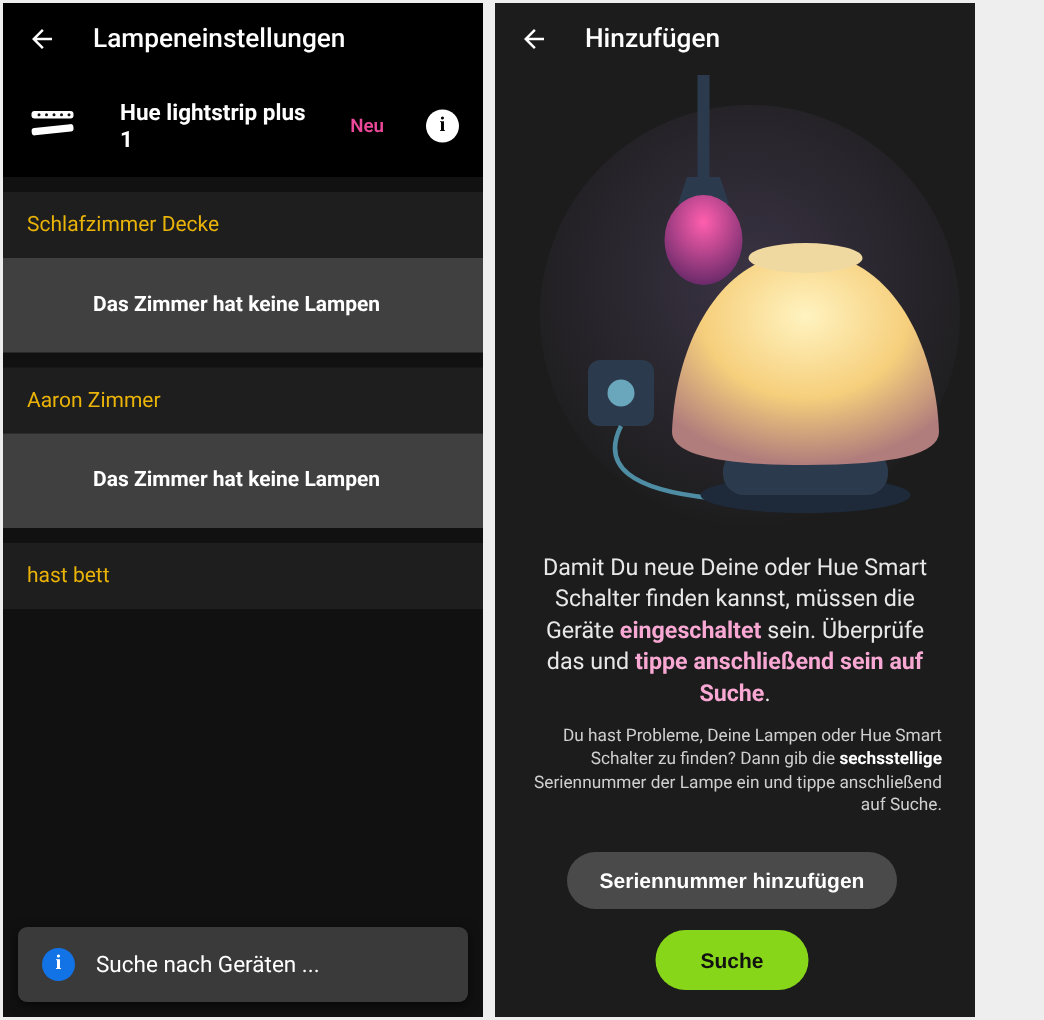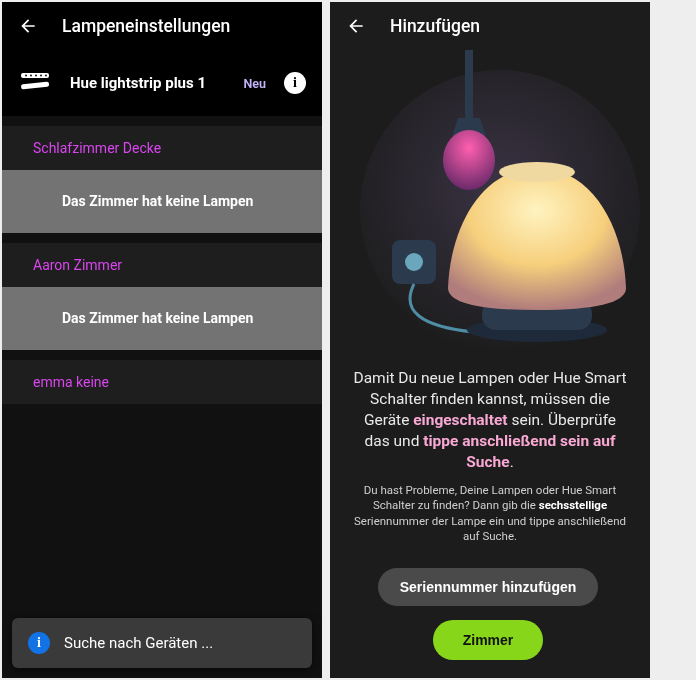--- a/index.html
+++ b/index.html
@@ -53,57 +53,57 @@
     padding: 9px 18px;
     border-radius: 22px;
     margin: 18px 14px 18px 14px;
     cursor: pointer;
   }
   .light-row {
     display: flex;
     align-items: center;
     padding: 16px 16px;
     background: #000;
-    gap: 18px;
+    gap: 28px;
   }
   .light-icon {
     width: 34px; height: 34px;
     display:flex;align-items:center;justify-content:center;
   }
   .light-name {
     font-size: 15px;
     font-weight: 700;
     flex: 1;
   }
   .new-badge {
-    color: #c4b5fd;
+    color: #ec4899;
     font-size: 12.5px;
     font-weight: 600;
     text-align: center;
   }
   .info-circle-white {
     width: 22px; height: 22px;
     border-radius: 50%;
     background: #fff;
     color: #000;
     display:flex;align-items:center;justify-content:center;
     font-weight:700;
     font-size:14px;
     font-family: Georgia, serif;
     cursor:pointer;
   }
   .room-header {
     background: #1e1e1e;
-    color: #d946ef;
+    color: #eab308;
     font-size: 14px;
-    padding: 14px 31px;
+    padding: 14px 16px;
     margin-top: 10px;
   }
   .room-empty {
-    background: #737373;
+    background: #404040;
     padding: 22px 16px 22px 60px;
     font-size: 14px;
     font-weight: 700;
     line-height: 1.35;
   }
   .toast {
     position: absolute;
     left: 10px; right: 10px;
     bottom: 10px;
     background: #3a3a3a;
@@ -145,21 +145,21 @@
   .instr-main {
     padding: 8px 20px 0 20px;
     text-align: center;
     font-size: 15.5px;
     line-height: 1.35;
     color: #e8e8e8;
   }
   .instr-main b { font-weight:700; color:#f9a8d4;}
   .instr-sub {
     padding: 10px 22px 0 22px;
-    text-align: center;
+    text-align: right;
     font-size: 11.5px;
     line-height: 1.35;
     color: #cfcfcf;
   }
   .instr-sub b { font-weight:700; color:#fff;}
   .btn-bar {
     margin-top: auto;
     display:flex;
     flex-direction:column;
     align-items:center;
@@ -216,21 +216,21 @@
       <div class="new-badge">Neu</div>
       <div class="info-circle-white">i</div>
     </div>
 
     <div class="room-header">Schlafzimmer Decke</div>
     <div class="room-empty">Das Zimmer hat keine Lampen</div>
 
     <div class="room-header">Aaron Zimmer</div>
     <div class="room-empty">Das Zimmer hat keine Lampen</div>
 
-    <div class="room-header">emma keine</div>
+    <div class="room-header">hast bett</div>
 
     <div class="toast">
       <div class="info-circle-blue">i</div>
       <div class="toast-text">Suche nach Geräten ...</div>
     </div>
   </div>
 </div>
 
 <div class="screen" style="background:#1c1c1c">
   <div class="header" style="background:#1c1c1c">
@@ -277,25 +277,25 @@
         <path d="M207 118
                  C150 118 120 180 118 238
                  Q118 260 207 260
                  Q296 260 296 238
                  C294 180 264 118 207 118 Z" fill="url(#shade)"></path>
         <ellipse cx="207" cy="122" rx="38" ry="10" fill="#f0d9a0"></ellipse>
       </svg>
     </div>
 
     <div class="instr-main">
-      <span>Damit Du neue Lampen oder Hue Smart Schalter finden kannst, müssen die Geräte </span><b>eingeschaltet</b><span> sein. Überprüfe das und </span><b>tippe anschließend sein auf Suche</b><span>.</span>
+      <span>Damit Du neue Deine oder Hue Smart Schalter finden kannst, müssen die Geräte </span><b>eingeschaltet</b><span> sein. Überprüfe das und </span><b>tippe anschließend sein auf Suche</b><span>.</span>
     </div>
 
     <div class="instr-sub">
       <span>Du hast Probleme, Deine Lampen oder Hue Smart Schalter zu finden? Dann gib die </span><b>sechsstellige</b><span> Seriennummer der Lampe ein und tippe anschließend auf Suche.</span>
     </div>
 
     <div class="btn-bar">
       <button class="btn btn-secondary">Seriennummer hinzufügen</button>
-      <button class="btn btn-primary">Zimmer</button>
+      <button class="btn btn-primary">Suche</button>
     </div>
   </div>
 </div>
 
 </body></html>

